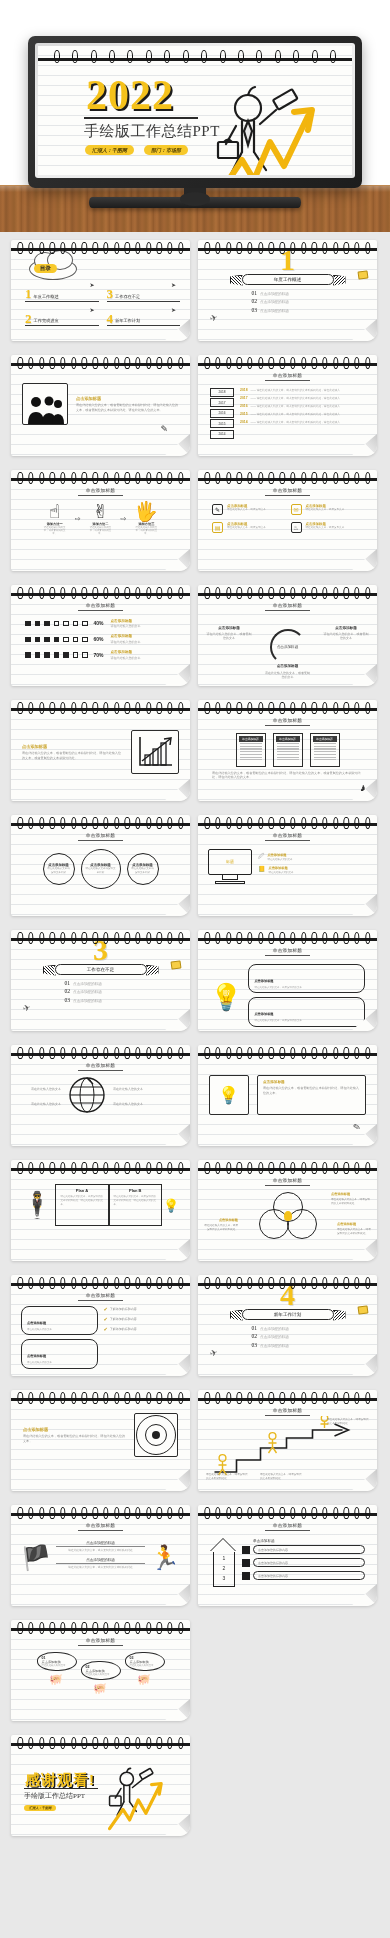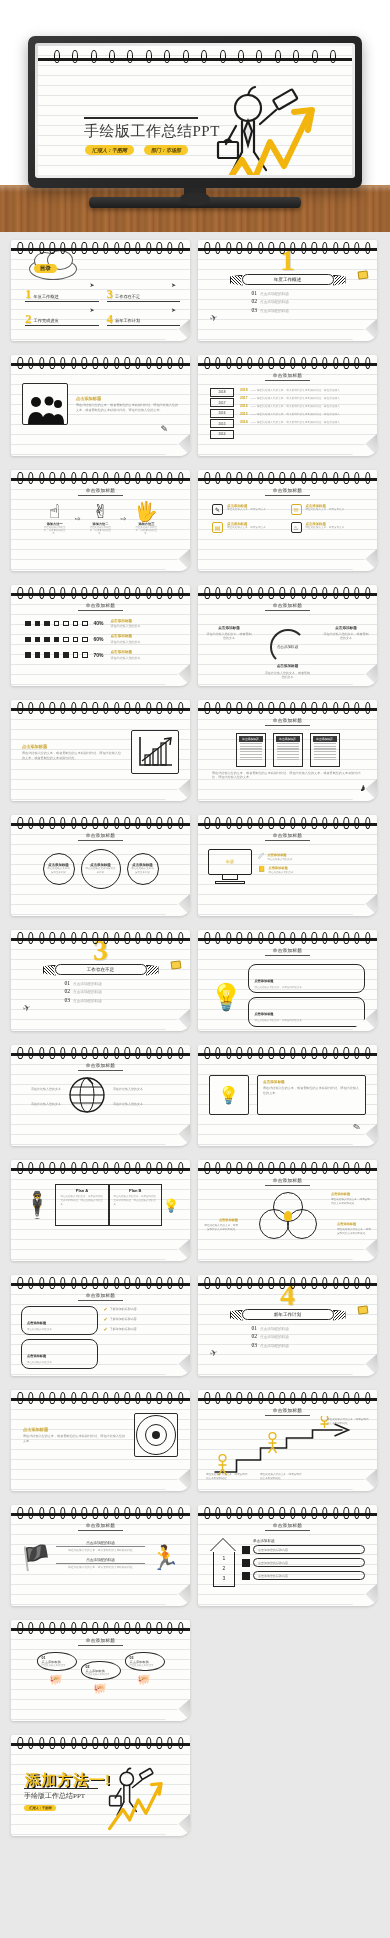--- a/index.html
+++ b/index.html
@@ -378,20 +378,21 @@
           <div class="ring"></div>
             <div class="ring"></div>
           <div class="ring"></div>
             <div class="ring"></div>
           <div class="ring"></div>
             <div class="ring"></div>
         </div>
         <div class="binder"></div>
 
         <div class="hero-slide">
+          <div class="hs-year">2022</div>
           <div class="hs-rule"></div>
           <div class="hs-title">手绘版工作总结PPT</div>
           <div class="hs-badges">
             <div class="badge">汇报人：千图网</div>
             <div class="badge">部门：市场部</div>
           </div>
 
           <svg class="hs-art" viewBox="0 0 150 150">
             <g fill="none" stroke="#1d1d1d" stroke-width="2.2" stroke-linecap="round">
               <circle cx="52" cy="44" r="13"></circle>
@@ -1571,21 +1572,21 @@
         <div class="ring"></div>
         <div class="ring"></div>
         <div class="ring"></div>
         <div class="ring"></div>
         <div class="ring"></div>
         <div class="ring"></div>
         <div class="ring"></div>
       </div>
       <div class="binder"></div>
     <div class="s-body">
-      <div class="fin-title">添加方法一!</div>
+      <div class="fin-title">感谢观看!</div>
       <div class="fin-rule"></div>
       <div class="fin-sub">手绘版工作总结PPT</div>
       <div class="fin-badge">汇报人：千图网</div>
       <svg class="fin-art" viewBox="0 0 90 80">
         <g fill="none" stroke="#1d1d1d" stroke-width="1.6" stroke-linecap="round">
           <circle cx="28" cy="20" r="7"></circle>
           <path d="M28 13 q1 -4 4 -4"></path>
           <path d="M25 27 L25 44 M31 27 L31 44"></path>
           <path d="M22 30 L16 40 M34 29 L44 21"></path>
           <path d="M25 44 L18 58 M31 44 L38 54"></path>

